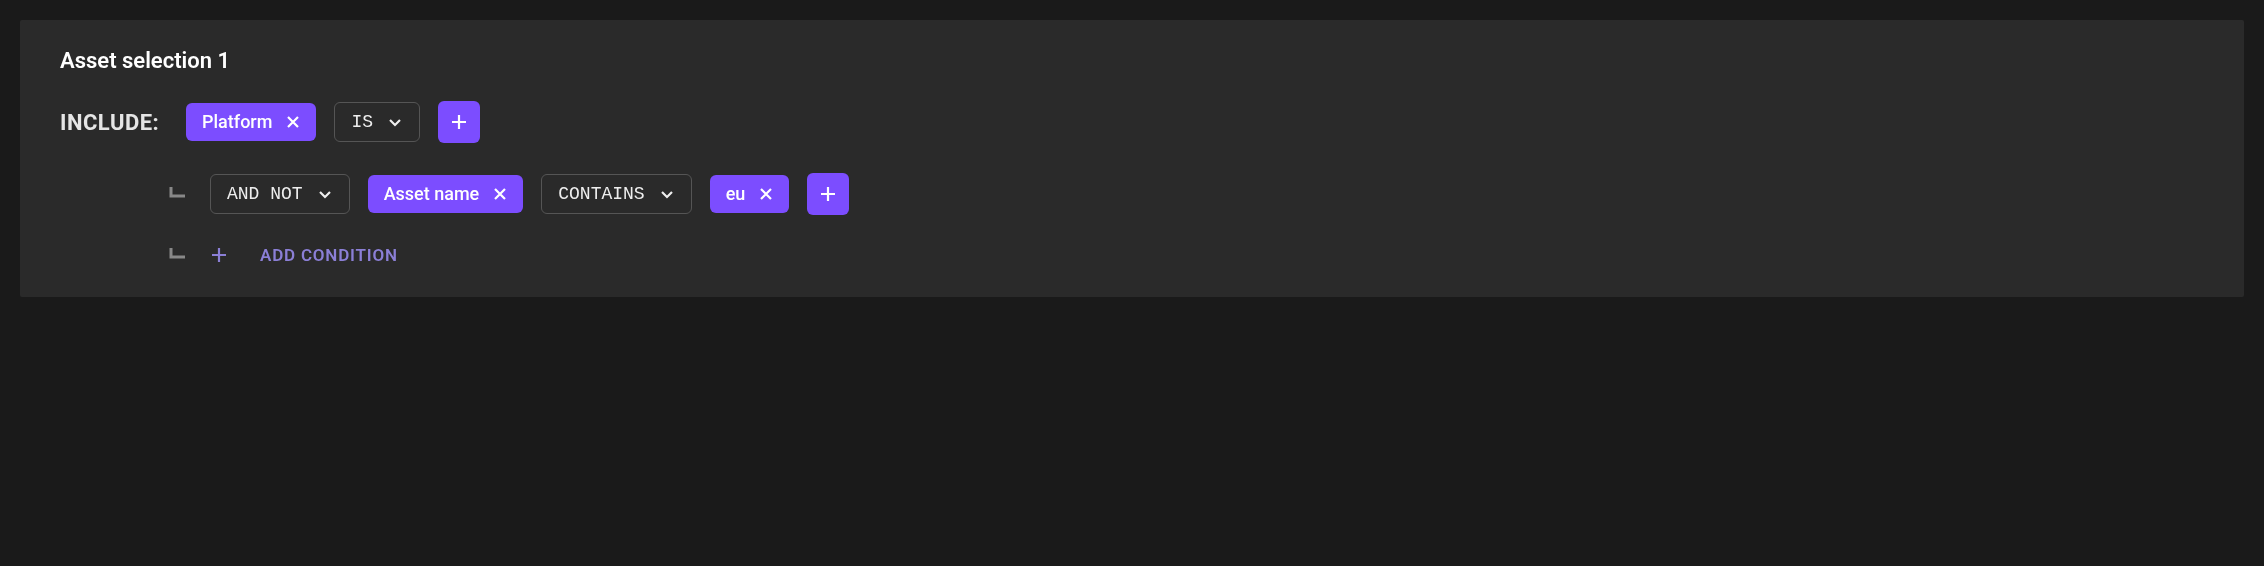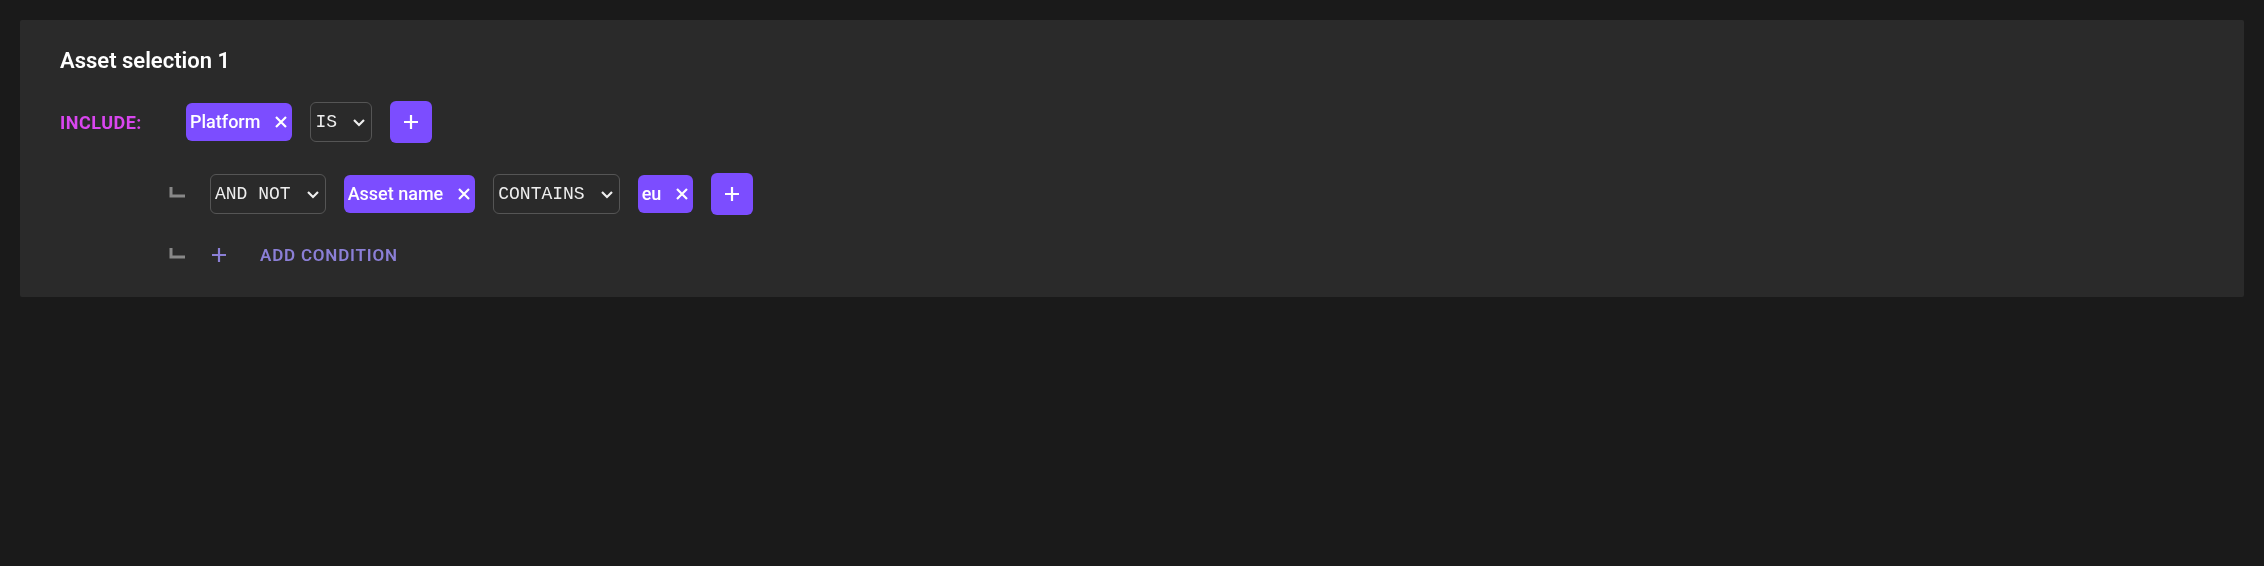--- a/index.html
+++ b/index.html
@@ -29,41 +29,41 @@
       display: flex;
       align-items: center;
       gap: 18px;
       margin-bottom: 30px;
     }
     .row-indented {
       padding-left: 108px;
     }
     .include-label {
       font-weight: 700;
-      font-size: 18px;
+      font-size: 22px;
       letter-spacing: 0.5px;
-      color: #d946ef;
+      color: #e5e5e5;
       margin-right: 8px;
       min-width: 100px;
     }
     .indent-marker {
       color: #888;
       font-weight: 700;
       width: 24px;
       display: flex;
       align-items: center;
     }
     .indent-marker svg {
       width: 20px;
       height: 20px;
     }
     .chip {
       display: flex;
       align-items: center;
-      padding: 10px 4px;
+      padding: 10px 16px;
       border-radius: 6px;
       font-size: 18px;
       font-weight: 500;
       gap: 14px;
       white-space: nowrap;
     }
     .chip-filled {
       background: #7c4dff;
       color: #fff;
     }

